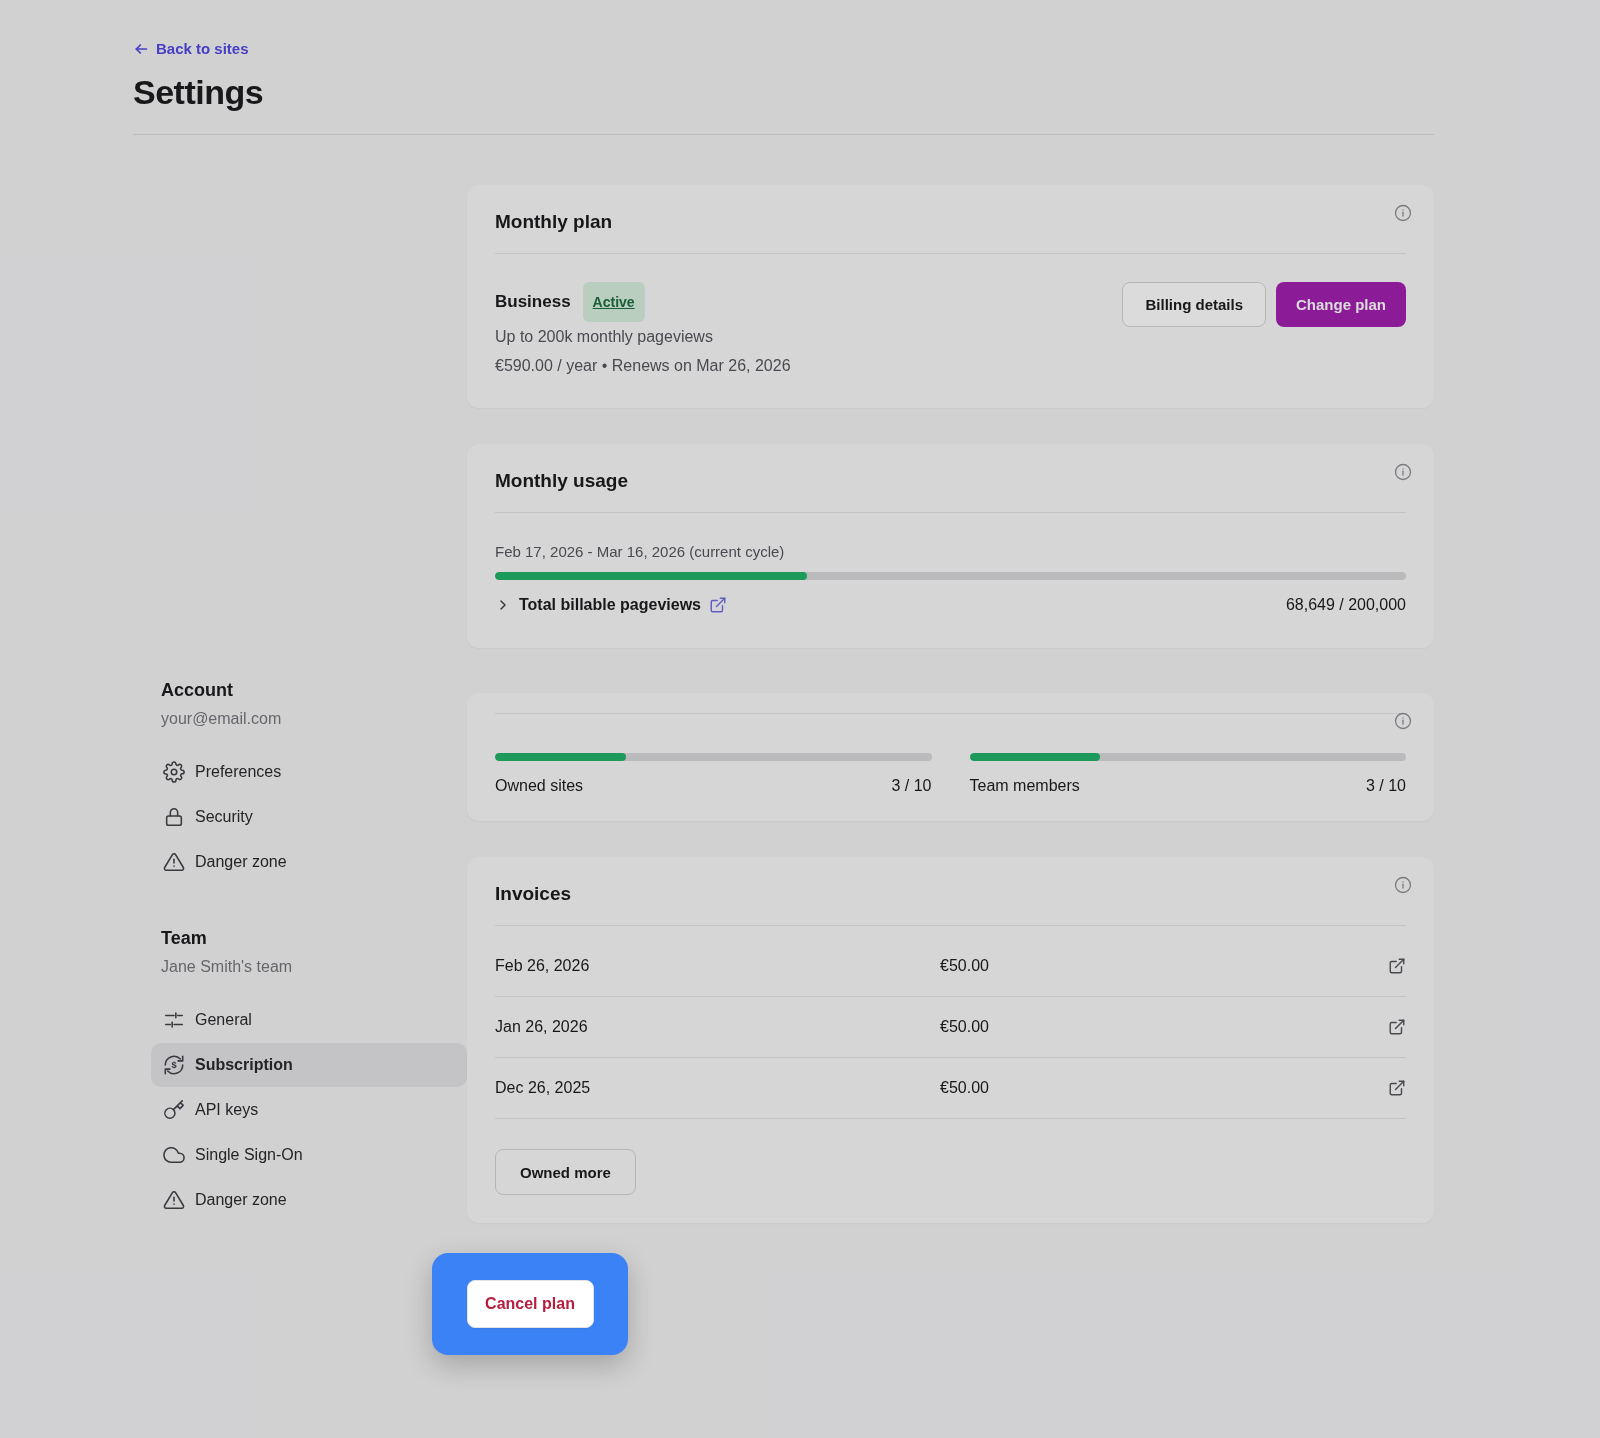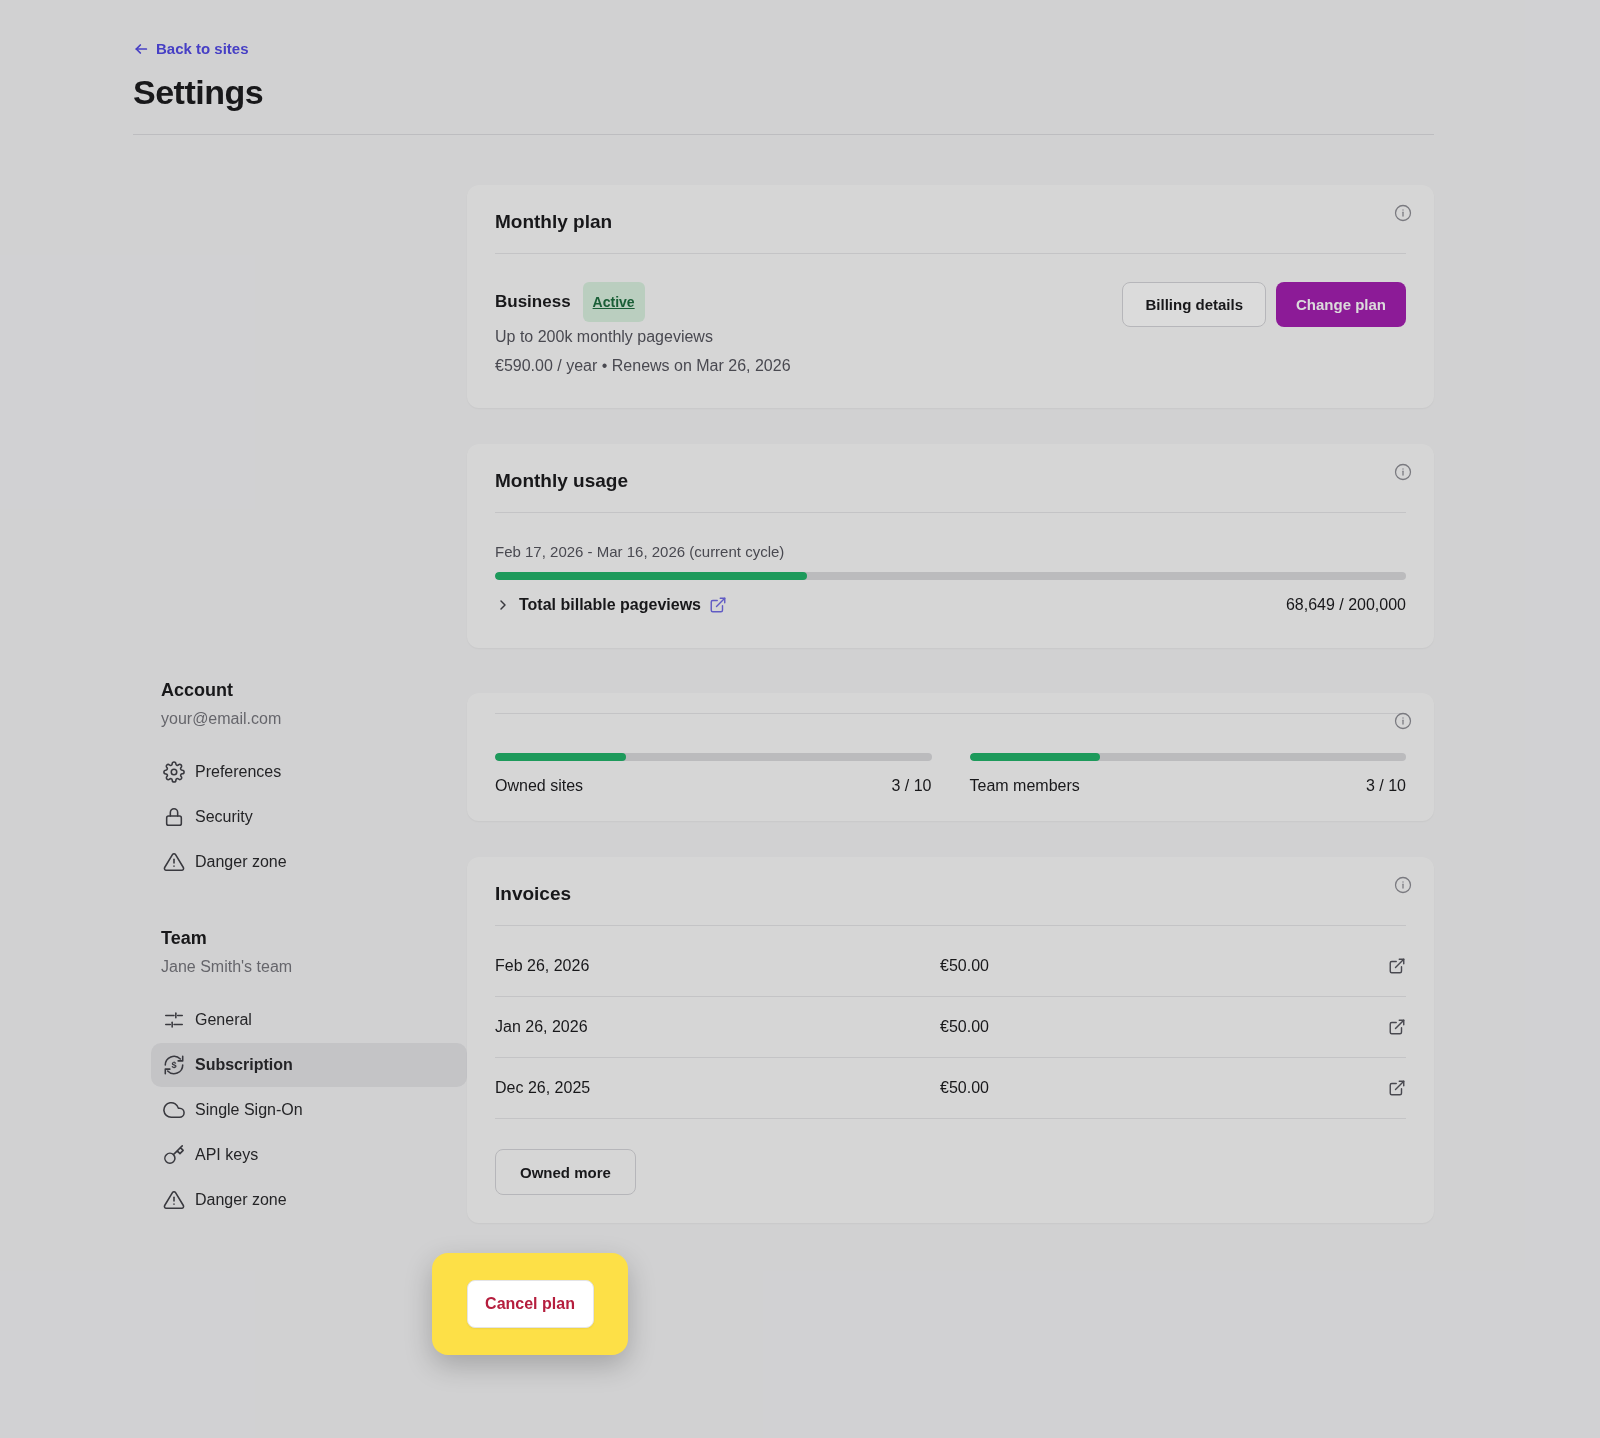--- a/index.html
+++ b/index.html
@@ -74,21 +74,21 @@
   .invoices-body { padding:0 28px 28px; }
   .invoice-list { margin-top:10px; }
   .invoice-row { display:flex; align-items:center; padding:21px 0; border-bottom:1px solid #e4e4e7; font-size:16px; }
   .inv-date { width:445px; }
   .inv-amount { flex:1; }
   .ext-gray { width:18px; height:18px; color:#52525b; cursor:pointer; }
   .show-more { margin-top:30px; height:46px; padding:0 24px; background:transparent; }
 
   
   .dim-overlay { position:absolute; inset:0; background:rgba(24,24,27,0.155); z-index:50; }
-  .spotlight { position:absolute; left:432px; top:1253px; width:196px; height:102px; background:#fde047; border-radius:16px; box-shadow:0 10px 28px rgba(0,0,0,0.22); z-index:60; display:flex; align-items:center; justify-content:center; }
+  .spotlight { position:absolute; left:432px; top:1253px; width:196px; height:102px; background:#3b82f6; border-radius:16px; box-shadow:0 10px 28px rgba(0,0,0,0.22); z-index:60; display:flex; align-items:center; justify-content:center; }
   .cancel-btn { width:127px; height:48px; background:#ffffff; border:1px solid #e4e4e7; border-radius:8px; color:#b51e3e; font-size:16px; font-weight:700; font-family:inherit; cursor:pointer; box-shadow:0 1px 2px rgba(0,0,0,0.06); }
 
   svg { display:block; }
 </style>
 </head>
 <body>
 
 <div class="page">
 
   <div>
@@ -169,32 +169,32 @@
                   <polyline points="21.5 2.5 21.5 7.5 16.5 7.5"></polyline>
                   <polyline points="2.5 21.5 2.5 16.5 7.5 16.5"></polyline>
                   <text x="12" y="15.5" font-size="10" font-weight="bold" text-anchor="middle" fill="currentColor" stroke="none" font-family="inherit">$</text>
                 </svg>
               </span>
             <span>Subscription</span>
           </div>
           <div class="nav-item">
             <span>
                 <svg viewBox="0 0 24 24" fill="none" stroke="currentColor" stroke-width="1.7" stroke-linecap="round" stroke-linejoin="round">
+                  <path d="M21 2l-2 2m-7.61 7.61a5.5 5.5 0 1 1-7.778 7.778 5.5 5.5 0 0 1 7.777-7.777zm0 0L15.5 7.5m0 0l3 3L22 7l-3-3m-3.5 3.5L19 4"></path>
+                </svg>
+              </span>
+            <span>API keys</span>
+          </div>
+          <div class="nav-item">
+            <span>
+                <svg viewBox="0 0 24 24" fill="none" stroke="currentColor" stroke-width="1.7" stroke-linecap="round" stroke-linejoin="round">
                   <path d="M18 10h-1.26A8 8 0 1 0 9 20h9a5 5 0 0 0 0-10z"></path>
                 </svg>
               </span>
             <span>Single Sign-On</span>
-          </div>
-          <div class="nav-item">
-            <span>
-                <svg viewBox="0 0 24 24" fill="none" stroke="currentColor" stroke-width="1.7" stroke-linecap="round" stroke-linejoin="round">
-                  <path d="M21 2l-2 2m-7.61 7.61a5.5 5.5 0 1 1-7.778 7.778 5.5 5.5 0 0 1 7.777-7.777zm0 0L15.5 7.5m0 0l3 3L22 7l-3-3m-3.5 3.5L19 4"></path>
-                </svg>
-              </span>
-            <span>API keys</span>
           </div>
           <div class="nav-item">
             <span>
                 <svg viewBox="0 0 24 24" fill="none" stroke="currentColor" stroke-width="1.7" stroke-linecap="round" stroke-linejoin="round">
                   <path d="M10.29 3.86L1.82 18a2 2 0 0 0 1.71 3h16.94a2 2 0 0 0 1.71-3L13.71 3.86a2 2 0 0 0-3.42 0z"></path>
                   <line x1="12" y1="9" x2="12" y2="13"></line>
                   <line x1="12" y1="16.5" x2="12.01" y2="16.5"></line>
                 </svg>
               </span>
             <span>Danger zone</span>

